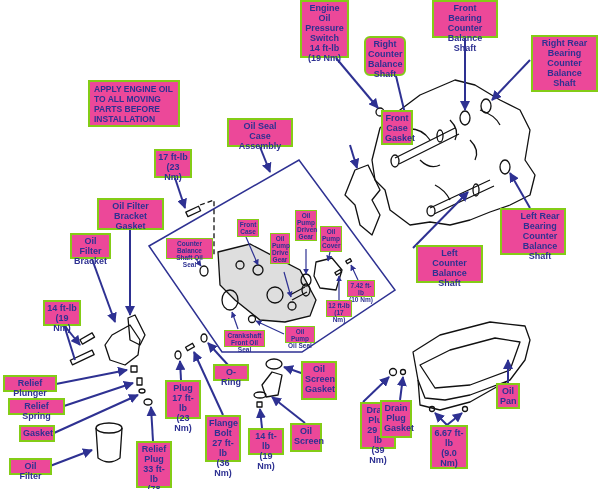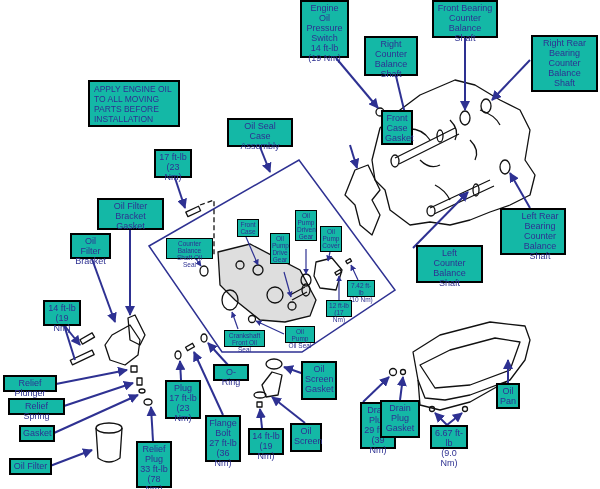--- a/index.html
+++ b/index.html
@@ -1,18 +1,18 @@
 <!DOCTYPE html>
 <html><head>
 <meta charset="utf-8">
 <style>
   html, body { margin:0; padding:0; background:#ffffff; }
   body { width:600px; height:489px; position:relative; overflow:hidden; font-family:"Liberation Sans", sans-serif; }
-  .lbl { position:absolute; box-sizing:border-box; border:2px solid #000000; background:#14b8a6; color:#2e3192;
-         text-align:center; font-size:9px; line-height:10px; padding:1px 2px; white-space:pre-line; }
+  .lbl { position:absolute; box-sizing:border-box; border:2px solid #84cc16; background:#ec4899; color:#2e3192;
+         text-align:center; font-size:9px; line-height:10px; padding:1px 2px; white-space:pre-line;font-weight:bold; }
   .lbl.sm { font-size:6.5px; line-height:7px; border-width:1.5px; padding:1px; }
   .lbl.note { text-align:left; font-size:8.5px; line-height:10px; padding:2px 4px; }
   svg.art { position:absolute; left:0; top:0; }
   .part { fill:none; stroke:#111; stroke-width:1.3; stroke-linejoin:round; }
   .partg { fill:#dedede; stroke:#111; stroke-width:1.3; }
   .ldr { stroke:#2e3192; stroke-width:2; fill:none; }
   .ldrs { stroke:#2e3192; stroke-width:1.2; fill:none; }
   .frame { stroke:#2e3192; stroke-width:1.5; fill:none; }
 </style>
 </head>
@@ -146,21 +146,21 @@
 <div class="lbl note" style="left:88px;top:80px;width:92px;height:47px;">APPLY ENGINE OIL
 TO ALL MOVING
 PARTS BEFORE
 INSTALLATION</div>
 
 <div class="lbl" style="left:300px;top:0px;width:49px;height:58px;">Engine Oil
 Pressure
 Switch
 14 ft-lb
 (19 Nm)</div>
-<div class="lbl" style="left:364px;top:36px;width:54px;height:40px;">Right
+<div class="lbl" style="left:364px;top:36px;width:42px;height:40px;border-radius:6px;">Right
 Counter Balance
 Shaft</div>
 <div class="lbl" style="left:432px;top:0px;width:66px;height:38px;">Front Bearing
 Counter Balance
 Shaft</div>
 <div class="lbl" style="left:531px;top:35px;width:67px;height:57px;">Right Rear
 Bearing
 Counter Balance
 Shaft</div>
 <div class="lbl" style="left:333px;top:110px;width:32px;height:35px;margin-left:48px;">Front
@@ -230,19 +230,19 @@
 Screen
 Gasket</div>
 <div class="lbl" style="left:248px;top:428px;width:36px;height:27px;">14 ft-lb
 (19 Nm)</div>
 <div class="lbl" style="left:290px;top:423px;width:32px;height:29px;">Oil
 Screen</div>
 <div class="lbl" style="left:360px;top:402px;width:36px;height:47px;">Drain
 Plug
 29 ft-lb
 (39 Nm)</div>
-<div class="lbl" style="left:380px;top:400px;width:40px;height:38px;">Drain
+<div class="lbl" style="left:380px;top:400px;width:32px;height:38px;">Drain
 Plug
 Gasket</div>
-<div class="lbl" style="left:430px;top:425px;width:38px;height:24px;">6.67 ft-lb
+<div class="lbl" style="left:430px;top:425px;width:38px;height:44px;">6.67 ft-lb
 (9.0 Nm)</div>
 <div class="lbl" style="left:496px;top:383px;width:24px;height:26px;">Oil
 Pan</div>
 
 </body></html>

